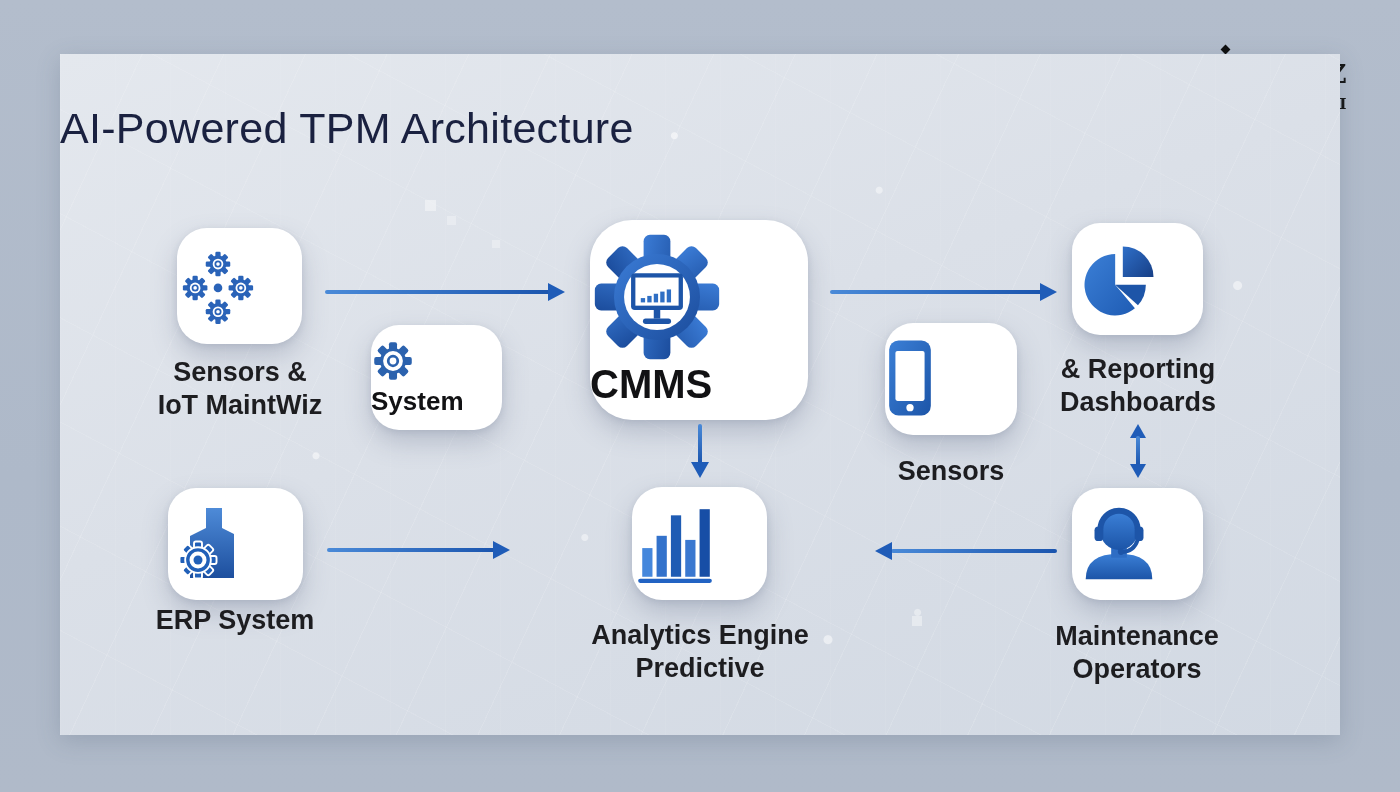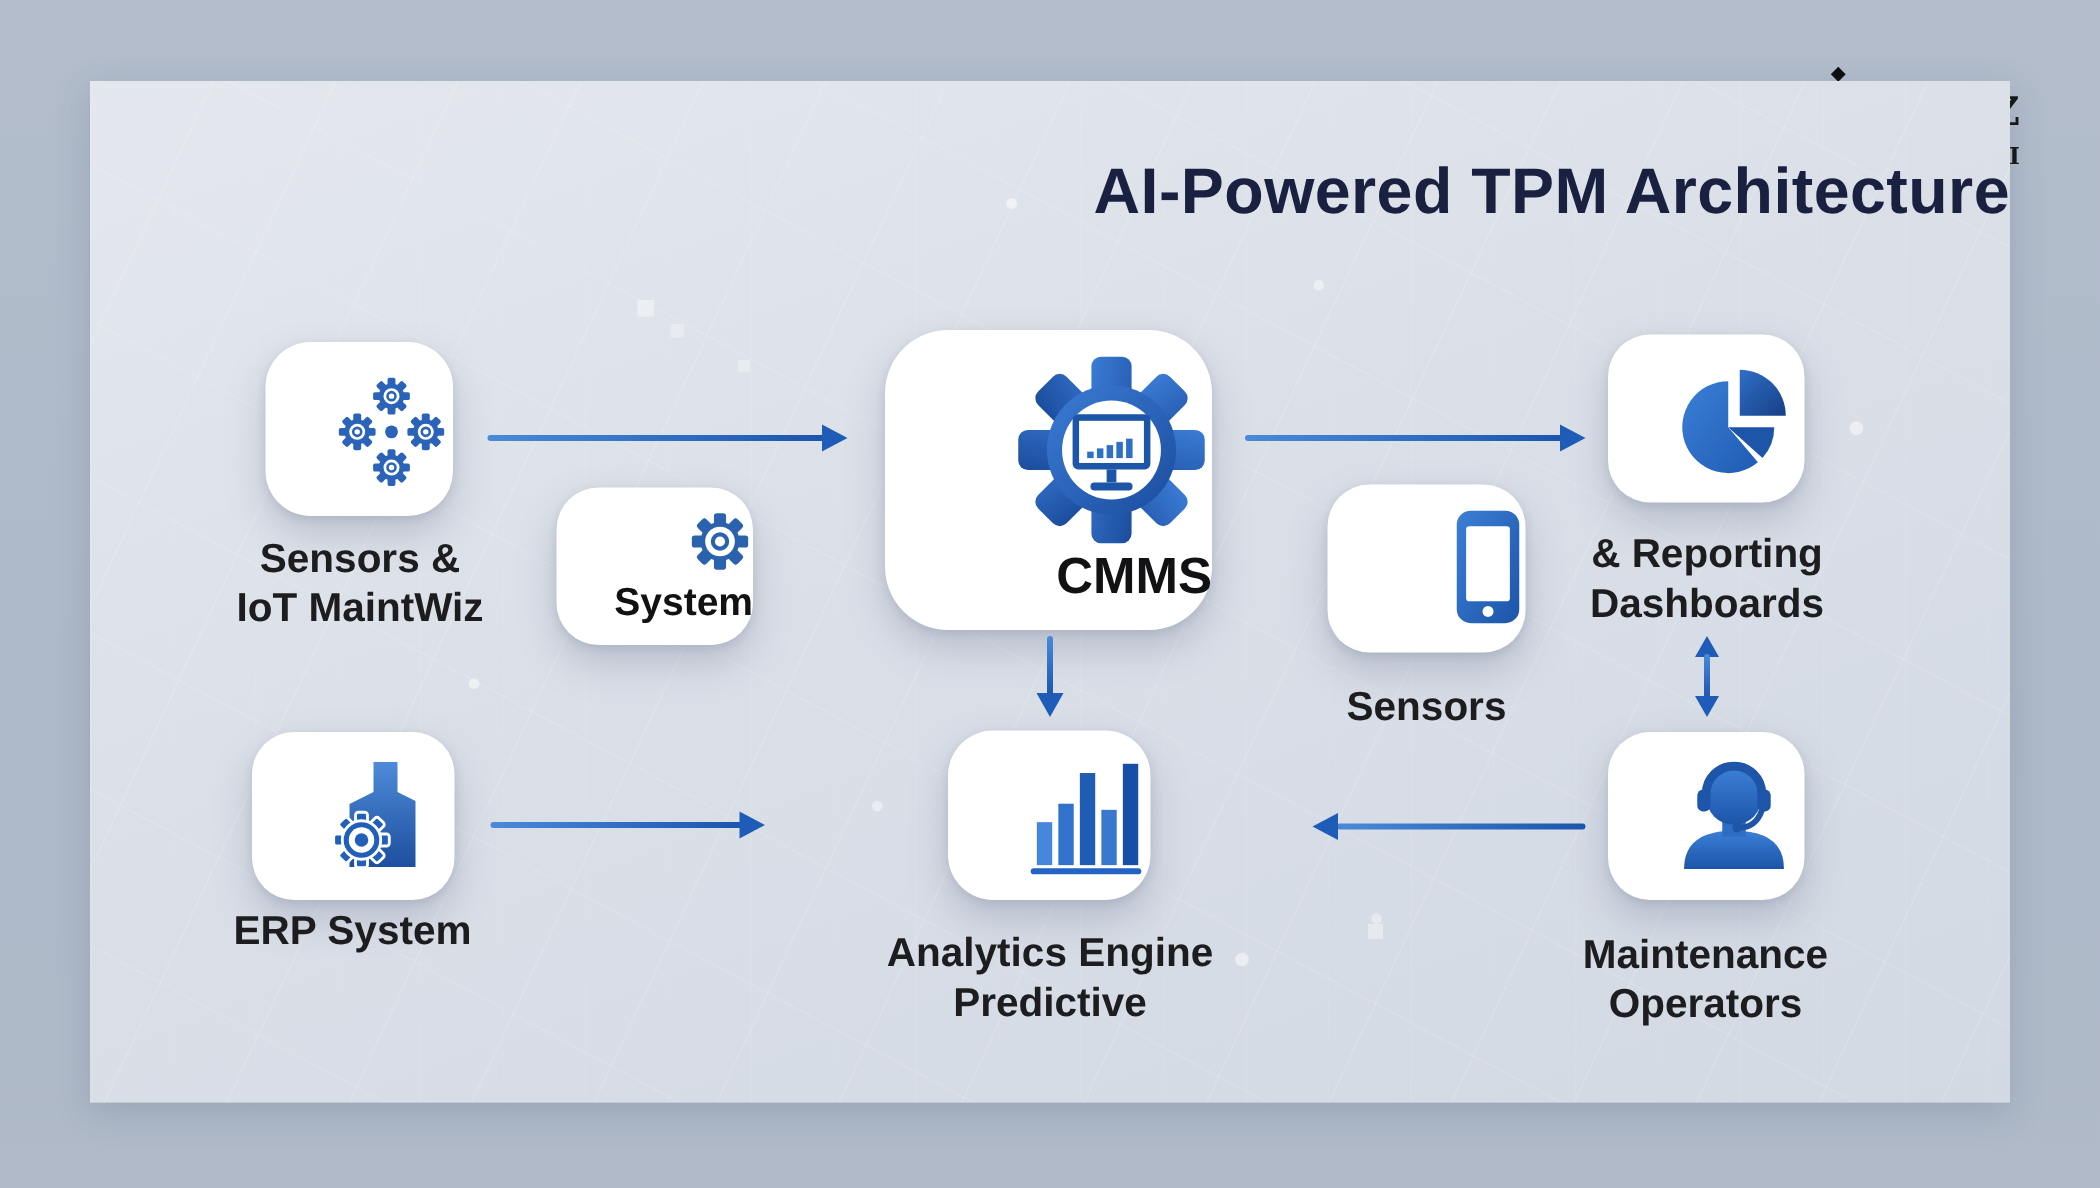--- a/index.html
+++ b/index.html
@@ -22,34 +22,34 @@
       radial-gradient(circle at 88% 76%, rgba(255,255,255,.45) 0 3px, rgba(255,255,255,0) 4px),
       repeating-linear-gradient(115deg, rgba(255,255,255,.13) 0 1px, rgba(255,255,255,0) 1px 74px),
       repeating-linear-gradient(28deg, rgba(255,255,255,.10) 0 1px, rgba(255,255,255,0) 1px 92px),
       repeating-linear-gradient(90deg, rgba(255,255,255,.05) 0 1px, rgba(255,255,255,0) 1px 55px),
       linear-gradient(160deg,#e4e8ee 0%,#dbe0e8 45%,#d2d9e3 100%);
     box-shadow:0 6px 22px rgba(70,85,110,.22);
   }
   .sq{position:absolute;background:#fff;}
   
   .title{
-    position:absolute;left:0;top:50px;width:100%;text-align:right;
-    font-size:43px;font-weight:700;letter-spacing:.3px;color:#1a2140;
+    position:absolute;left:0;top:50px;width:100%;text-align:left;
+    font-size:43px;font-weight:400;letter-spacing:.3px;color:#1a2140;
   }
   
   .logo{position:absolute;top:50px;right:53px;color:#121212;text-align:center;}
   .logo-row{display:flex;align-items:flex-end;justify-content:flex-end;position:relative;}
   .logo-gear{font-family:"DejaVu Sans",sans-serif;font-size:46px;line-height:40px;margin-right:-6px;color:#0d0d0d;}
   .logo-name{font-family:"DejaVu Serif",serif;font-size:37px;line-height:42px;font-weight:500;color:#141414;}
   .logo-spark{position:absolute;width:7px;height:7px;background:#0d0d0d;transform:rotate(45deg);right:118px;top:-4px;}
   .logo-tag{font-family:"DejaVu Serif",serif;font-size:15.5px;font-weight:700;letter-spacing:.4px;margin-top:2px;color:#131313;}
   
   .card{
     position:absolute;background:#fff;display:flex;flex-direction:column;
-    align-items:flex-end;justify-content:center;
+    align-items:flex-start;justify-content:center;
     box-shadow:0 12px 26px rgba(88,102,130,.28), 0 2px 6px rgba(88,102,130,.15);
   }
   .incard{font-weight:700;color:#121214;}
   .nlabel{
     position:absolute;text-align:center;font-weight:700;font-size:27px;line-height:33px;color:#1d1d20;
   }
   
   .aline-h{position:absolute;height:4px;border-radius:2px;background:linear-gradient(90deg,#4a8ad8,#1b55ae);}
   .aline-v{position:absolute;width:4px;border-radius:2px;background:linear-gradient(180deg,#4a8ad8,#1b55ae);}
   .ah{position:absolute;width:0;height:0;}
@@ -144,21 +144,21 @@
       <g fill="#2f6fc4">
         <rect x="-15" y="1" width="4" height="4"></rect>
         <rect x="-9" y="-1" width="4" height="6"></rect>
         <rect x="-3" y="-3" width="4" height="8"></rect>
         <rect x="3" y="-5" width="4" height="10"></rect>
         <rect x="9" y="-7" width="4" height="12"></rect>
       </g>
       <rect x="-3" y="12" width="6" height="8" fill="#1d55a8"></rect>
       <rect x="-13" y="20" width="26" height="5" rx="2.5" fill="#1d55a8"></rect>
     </svg>
-    <div class="incard" style="font-size:34px;margin-top:2px">CMMS</div>
+    <div class="incard" style="font-size:40px;margin-top:2px">CMMS</div>
   </div>
 
   <div class="card" style="left:1012px;top:169px;width:131px;height:112px;border-radius:28px">
     <svg viewBox="0 0 96 96" width="94" height="92">
       <defs>
         <linearGradient id="grad-pie1" x1="0" y1="0" x2="1" y2="1">
           <stop offset="0" stop-color="#3b7fd6"></stop>
             <stop offset="1" stop-color="#1f5cb4"></stop>
         </linearGradient>
         <linearGradient id="grad-pie2" x1="0" y1="0" x2="1" y2="1">

